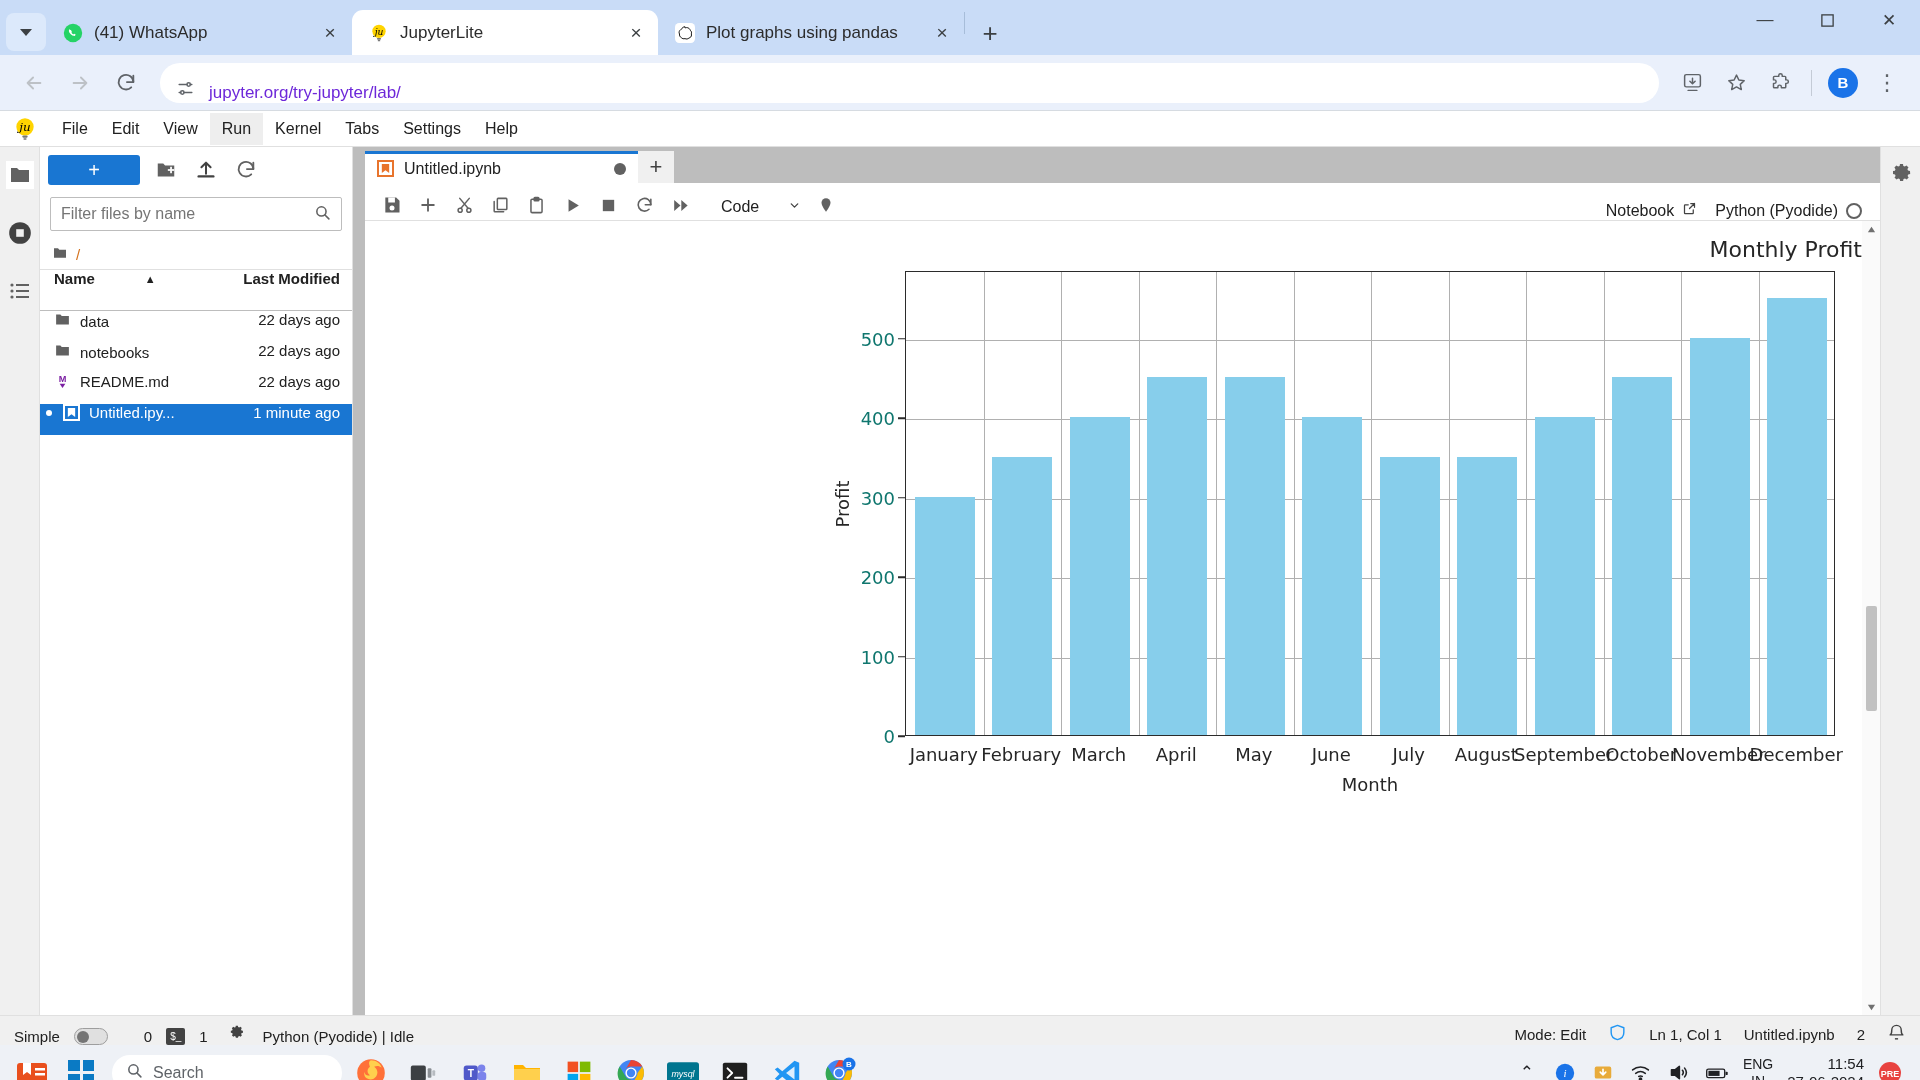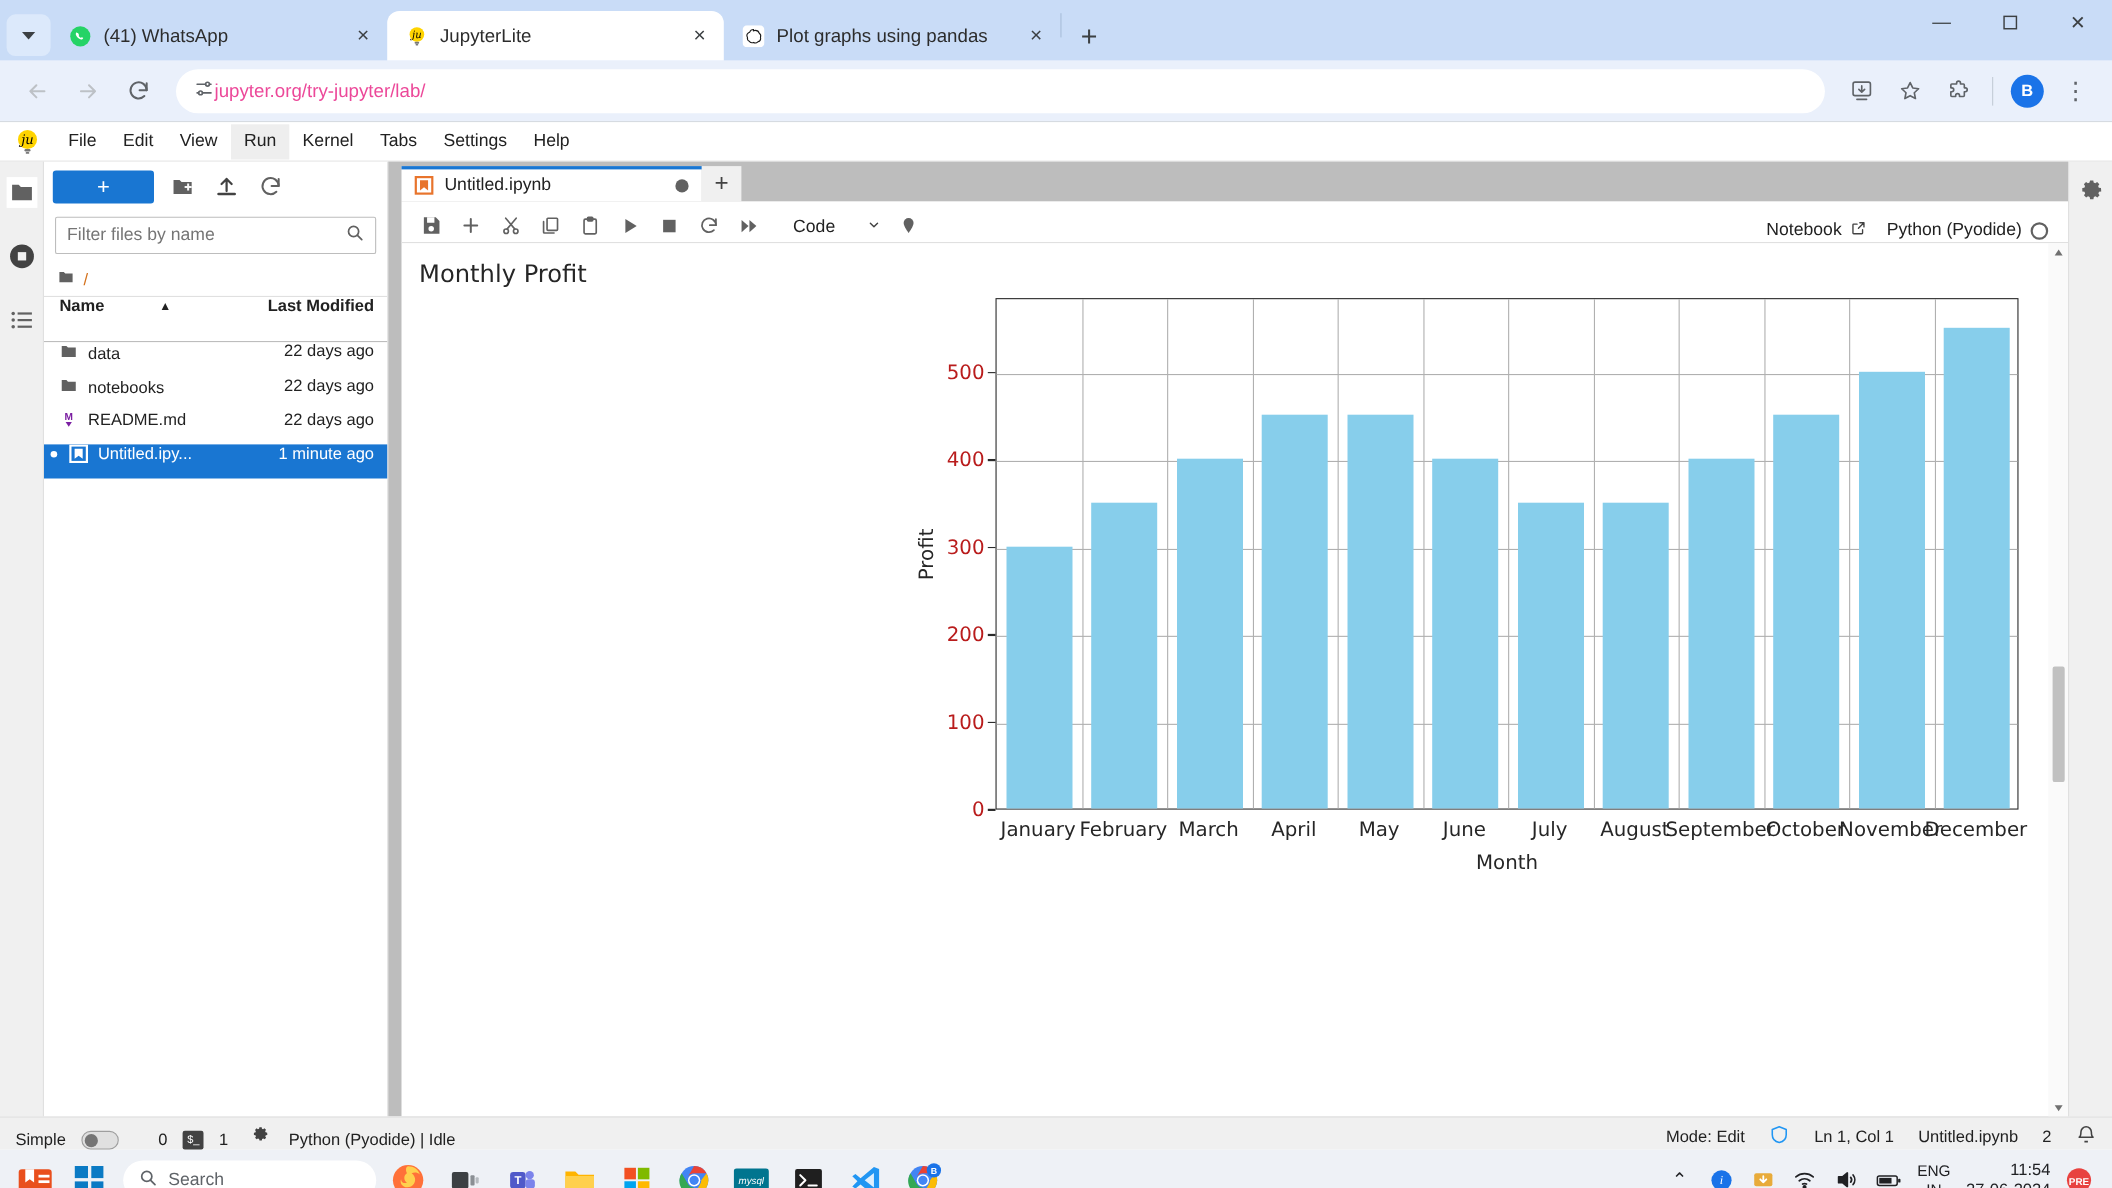--- a/index.html
+++ b/index.html
@@ -43,22 +43,22 @@
 
   #browser-toolbar {
     height: 55px; background: #eaf0fb; display: flex; align-items: center;
     padding: 0 14px; gap: 6px;
   }
   .nav-btn { width: 40px; height: 40px; display: flex; align-items: center;
     justify-content: center; color: #5f6368; font-size: 22px; border-radius: 50%; }
   .nav-btn.disabled { color: #bdc1c6; }
   #omnibox {
     flex: 1; height: 40px; background: #fff; border-radius: 20px;
-    display: flex; align-items: center; padding: 0 16px; 
-    margin: 0 8px; font-size: 17px; color: #ec4899;
+    display: flex; align-items: flex-end; padding: 0 16px; gap: 14px;
+    margin: 0 8px; font-size: 17px; color: #6d28d9;
   }
   .omnibox-url { flex: 1; }
   .tb-icon { width: 38px; height: 38px; display: flex; align-items: center;
     justify-content: center; color: #5f6368; }
   .profile-avatar { width: 30px; height: 30px; border-radius: 50%;
     background: #1a73e8; color: #fff; display: flex; align-items: center;
     justify-content: center; font-size: 15px; font-weight: bold; }
   .tb-divider { width:1px; height:26px; background:#c4cbd6; margin: 0 6px; }
 
   
@@ -142,28 +142,28 @@
   .nb-tb-right { margin-left: auto; display: flex; align-items: center;
     gap: 8px; font-size: 16px; color: #212121; padding-right: 8px; }
   .kernel-idle { width: 16px; height: 16px; border: 2px solid #616161;
     border-radius: 50%; }
 
   #nb-content { flex: 1; position: relative; overflow: hidden; }
   #nb-scrollarea { position: absolute; inset: 0 18px 0 0; }
 
   
   #chart-wrap { position: absolute; left: 0; right: 0; top: 6px; height: 560px; }
-  #chart-title { text-align: left; font-size: 22px; color: #262626;
+  #chart-title { text-align: right; font-size: 22px; color: #262626;
     font-family: "DejaVu Sans", sans-serif; margin-top: 10px; padding-left: 16px; }
   #plot-outer { position: absolute; left: 540px; top: 44px; width: 930px;
     height: 465px; }
   #plot-area { position: absolute; left: 0; top: 0; right: 0; bottom: 0;
     border: 1.5px solid #2b2b2b; background: #fff; }
   .ytick { position: absolute; right: calc(100% + 10px); transform: translateY(-50%);
-    font-size: 18px; color: #b91c1c; font-family: "DejaVu Sans", sans-serif;
+    font-size: 18px; color: #0f766e; font-family: "DejaVu Sans", sans-serif;
     white-space: nowrap; }
   .ytick-mark { position: absolute; right: 100%; width: 7px; height: 1.5px;
     background: #2b2b2b; transform: translateY(-50%); }
   .hgrid { position: absolute; left: 0; right: 0; height: 1px;
     background: #b0b0b0; }
   .vgrid { position: absolute; top: 0; bottom: 0; width: 1px;
     background: #b0b0b0; }
   .bar { position: absolute; bottom: 0; background: #87ceeb; }
   .xtick { position: absolute; top: calc(100% + 8px); transform: translateX(-50%);
     font-size: 18px; color: #262626; font-family: "DejaVu Sans", sans-serif;

